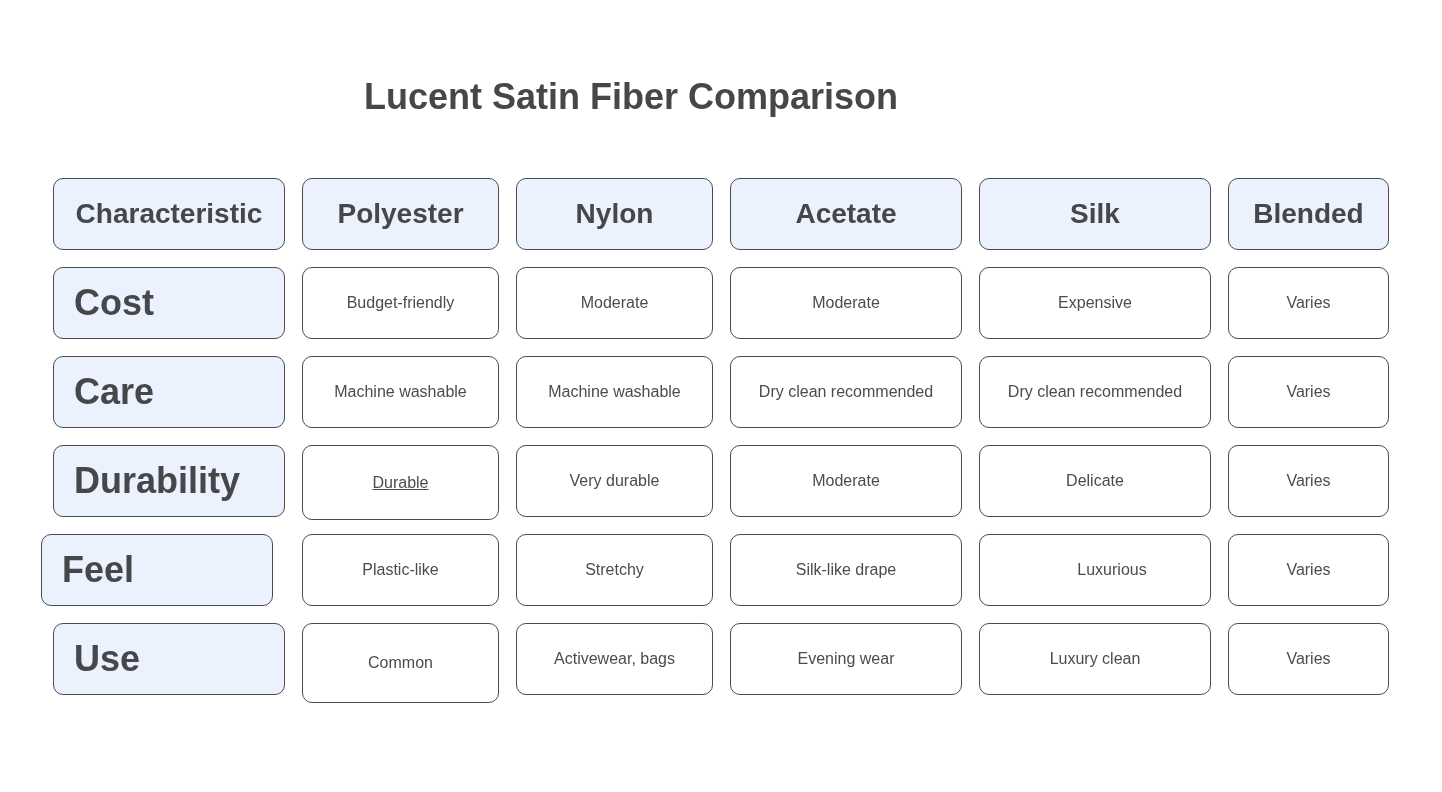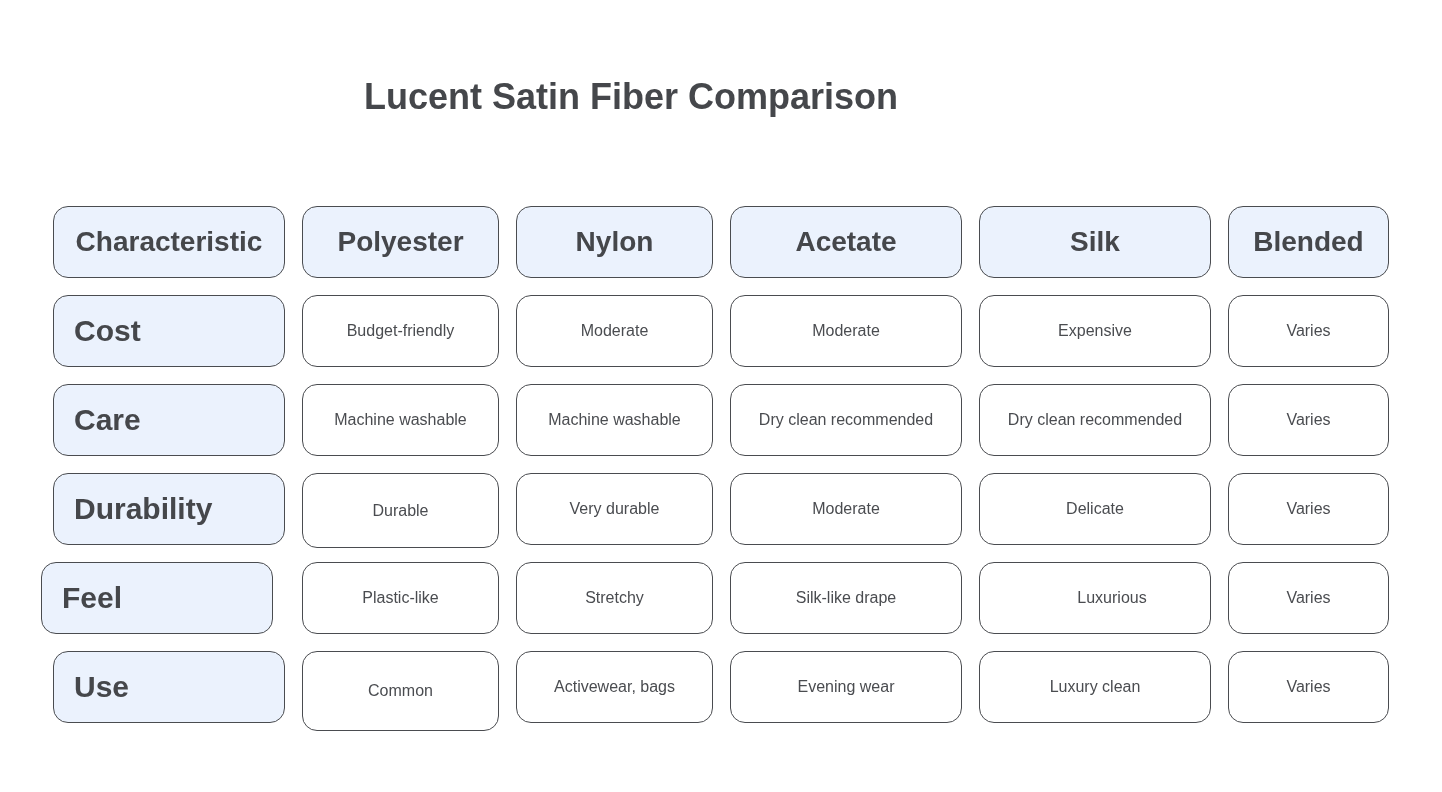--- a/index.html
+++ b/index.html
@@ -1,20 +1,20 @@
 <!DOCTYPE html>
 <html><head>
 <meta charset="utf-8">
 <style>
   html, body { margin:0; padding:0; background:#ffffff; }
   body { width:1442px; height:792px; position:relative; font-family:"Liberation Sans", sans-serif; color:#45474b; }
   .title { position:absolute; left:0; top:76px; width:1262px; text-align:center; font-size:36px; font-weight:bold; color:#45474b; }
-  .cell { position:absolute; box-sizing:border-box; border:1.5px solid #4a4c50; border-radius:15px; display:flex; align-items:center; justify-content:center; background:#fff;margin-top:28px; }
+  .cell { position:absolute; box-sizing:border-box; border:1.5px solid #4a4c50; border-radius:10px; display:flex; align-items:center; justify-content:center; background:#fff; }
   .hdr { background:#ebf2fd; font-size:28px; font-weight:bold; }
-  .rowlbl { background:#ebf2fd; font-size:30px; font-weight:bold; justify-content:flex-start; padding-left:20px; }
+  .rowlbl { background:#ebf2fd; font-size:36px; font-weight:bold; justify-content:flex-start; padding-left:20px; }
   .val { font-size:16px; color:#4a4c50; }
 </style>
 </head>
 <body>
 
 <div class="title">Lucent Satin Fiber Comparison</div>
 
 <div id="grid">
     <div class="cell hdr" style="left: 53px; top: 178px; width: 232px; height: 72px;">Characteristic</div>
     <div class="cell hdr" style="left: 302px; top: 178px; width: 197px; height: 72px;">Polyester</div>
@@ -28,21 +28,21 @@
     <div class="cell val" style="left: 730px; top: 267px; width: 232px; height: 72px;">Moderate</div>
     <div class="cell val" style="left: 979px; top: 267px; width: 232px; height: 72px;">Expensive</div>
     <div class="cell val" style="left: 1228px; top: 267px; width: 161px; height: 72px;">Varies</div>
     <div class="cell rowlbl" style="left: 53px; top: 356px; width: 232px; height: 72px;">Care</div>
     <div class="cell val" style="left: 302px; top: 356px; width: 197px; height: 72px;">Machine washable</div>
     <div class="cell val" style="left: 516px; top: 356px; width: 197px; height: 72px;">Machine washable</div>
     <div class="cell val" style="left: 730px; top: 356px; width: 232px; height: 72px;">Dry clean recommended</div>
     <div class="cell val" style="left: 979px; top: 356px; width: 232px; height: 72px;">Dry clean recommended</div>
     <div class="cell val" style="left: 1228px; top: 356px; width: 161px; height: 72px;">Varies</div>
     <div class="cell rowlbl" style="left: 53px; top: 445px; width: 232px; height: 72px;">Durability</div>
-    <div class="cell val" style="left: 302px; top: 445px; width: 197px; height: 75px;">Durable</div>
+    <div class="cell val" style="left: 302px; top: 445px; width: 197px; height: 75px; text-decoration: underline;">Durable</div>
     <div class="cell val" style="left: 516px; top: 445px; width: 197px; height: 72px;">Very durable</div>
     <div class="cell val" style="left: 730px; top: 445px; width: 232px; height: 72px;">Moderate</div>
     <div class="cell val" style="left: 979px; top: 445px; width: 232px; height: 72px;">Delicate</div>
     <div class="cell val" style="left: 1228px; top: 445px; width: 161px; height: 72px;">Varies</div>
     <div class="cell rowlbl" style="left: 41px; top: 534px; width: 232px; height: 72px;">Feel</div>
     <div class="cell val" style="left: 302px; top: 534px; width: 197px; height: 72px;">Plastic-like</div>
     <div class="cell val" style="left: 516px; top: 534px; width: 197px; height: 72px;">Stretchy</div>
     <div class="cell val" style="left: 730px; top: 534px; width: 232px; height: 72px;">Silk-like drape</div>
     <div class="cell val" style="left: 979px; top: 534px; width: 232px; height: 72px; padding-left: 34px;">Luxurious</div>
     <div class="cell val" style="left: 1228px; top: 534px; width: 161px; height: 72px;">Varies</div>

